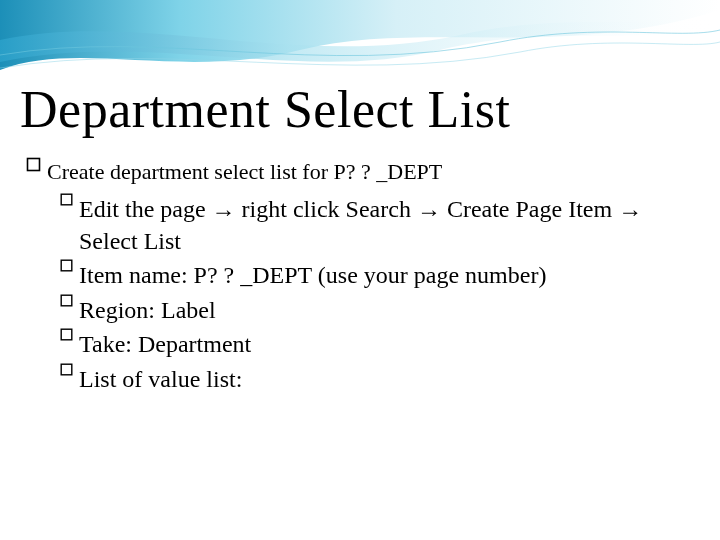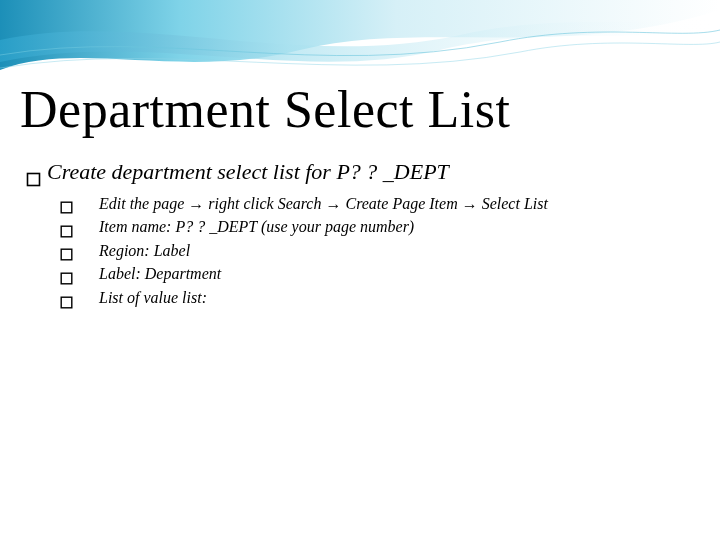--- a/index.html
+++ b/index.html
@@ -33,39 +33,37 @@
     letter-spacing: 0.5px;
     margin: 0 0 18px 0;
     color: #000;
   }
   .level1 {
     font-size: 22px;
     line-height: 1.35;
     margin: 0 0 6px 6px;
   }
   .level2 {
-    font-size: 16px;
+    font-size: 24px;
     line-height: 1.35;
     margin: 0 0 2px 40px;
-    gap: 20px;
   }
   .bullet {
     display: inline-block;
     vertical-align: top;
     margin-right: 6px;
     position: relative;
     top: 0;
   }
   .bullet svg {
     display: block;
   }
   .row {
     display: flex;
-    align-items: flex-end;
-    font-style: italic;
+    align-items: flex-start;
   }
   .row .text {
     flex: 1;
   }
 </style>
 </head>
 <body>
 
 <svg class="wave-band" viewBox="0 0 720 110" preserveAspectRatio="none">
   <defs>
@@ -126,21 +124,21 @@
     </span>
     <span class="text">Region: Label</span>
   </div>
 
   <div class="level2 row">
     <span class="bullet">
       <svg width="13" height="13">
           <rect x="1.2" y="1.2" width="10.6" height="10.6" fill="none" stroke="#000" stroke-width="1.4"></rect>
         </svg>
     </span>
-    <span class="text">Label: Department</span>
+    <span class="text">Take: Department</span>
   </div>
 
 
   <div class="level2 row">
     <span class="bullet">
       <svg width="13" height="13">
           <rect x="1.2" y="1.2" width="10.6" height="10.6" fill="none" stroke="#000" stroke-width="1.4"></rect>
         </svg>
     </span>
     <span class="text">List of value list:</span>

